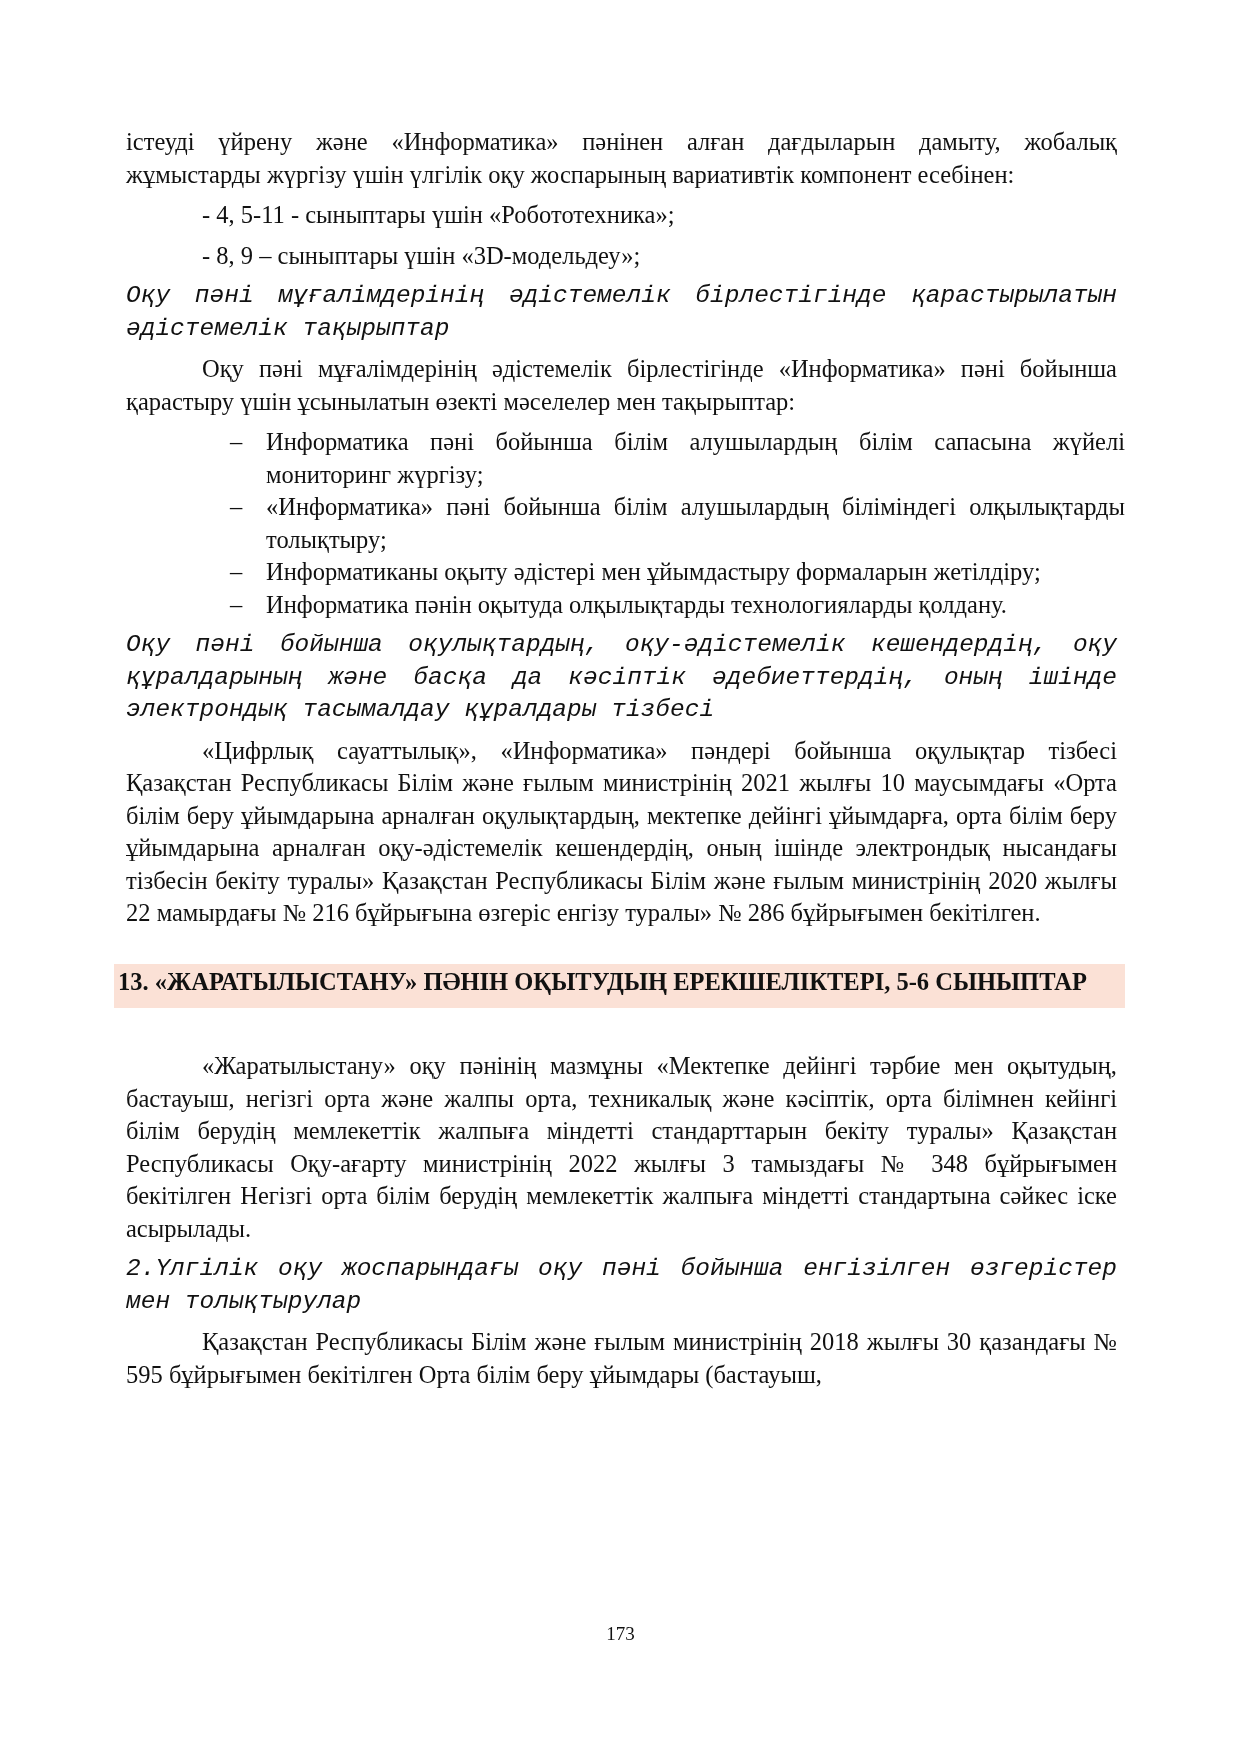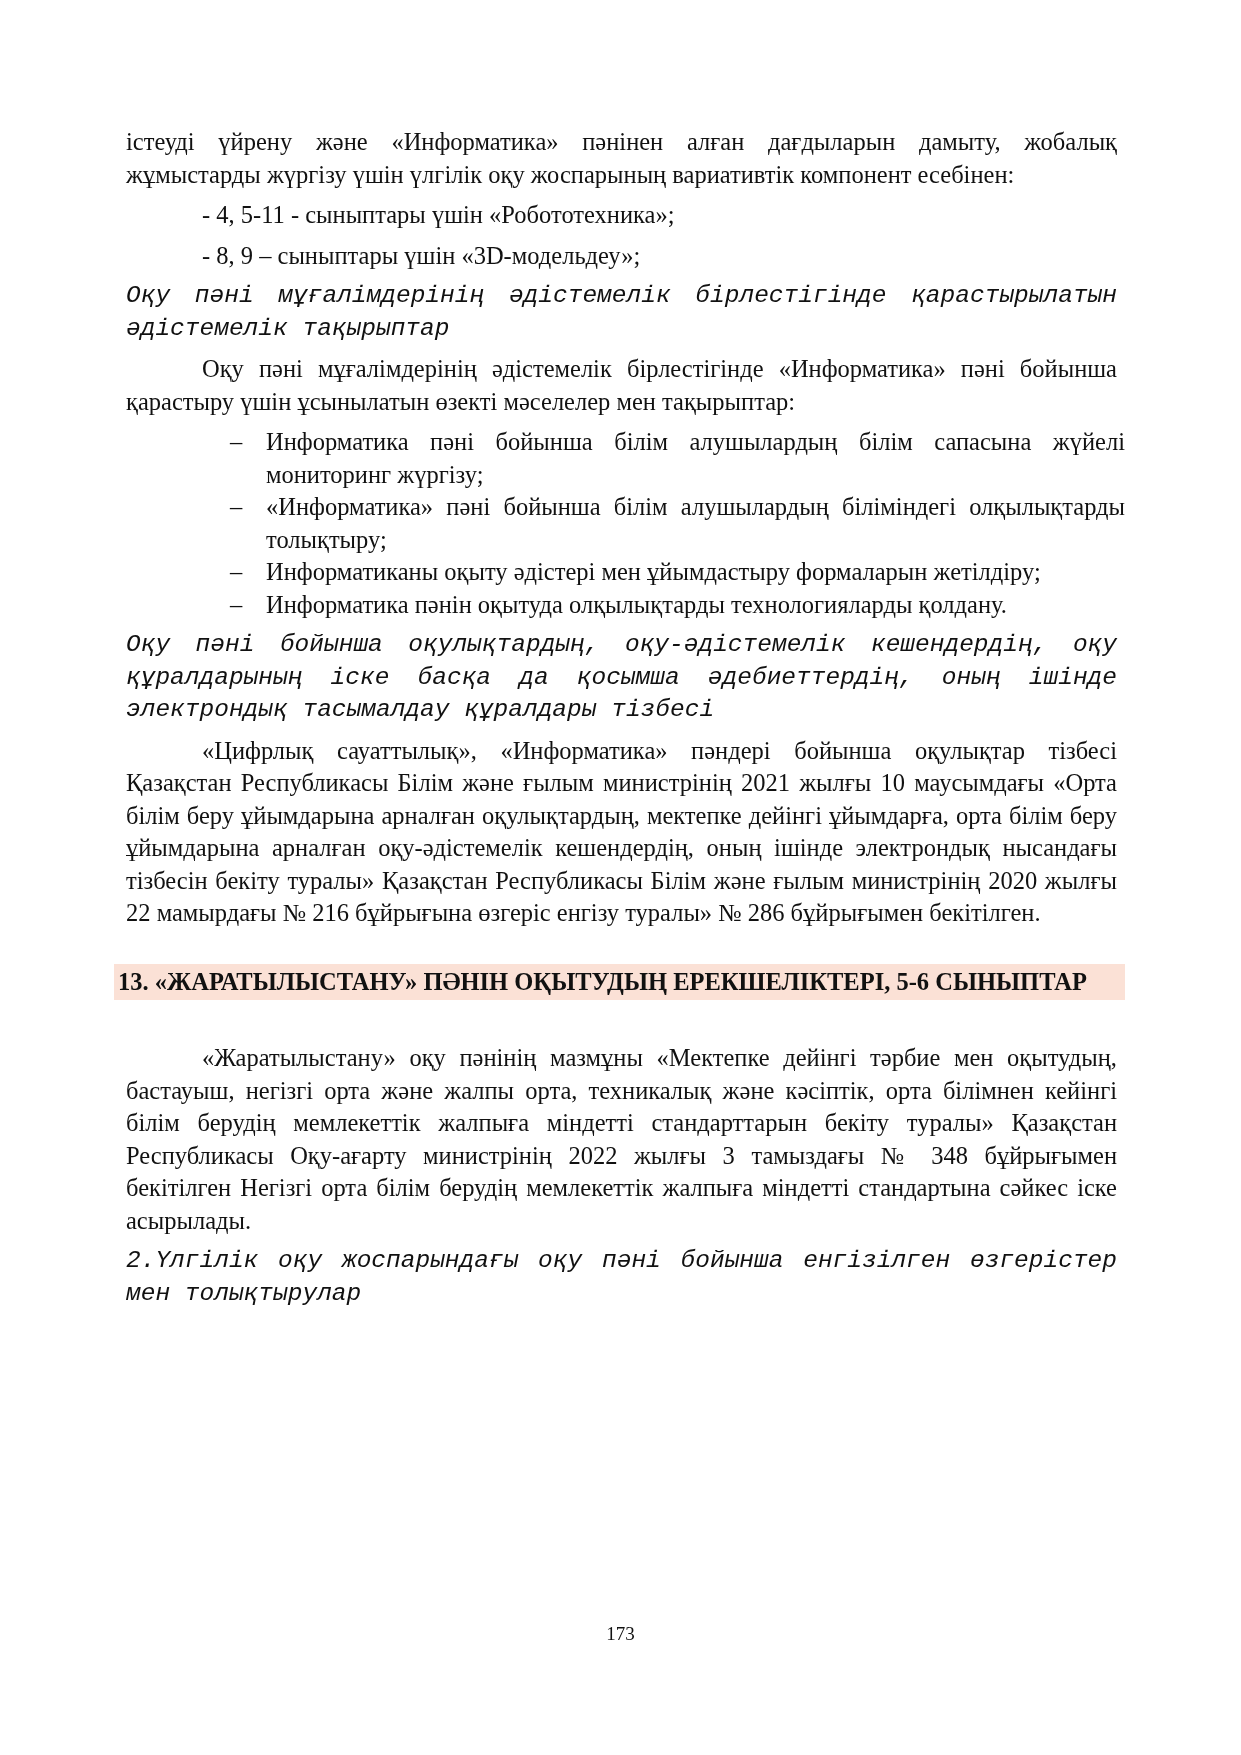--- a/index.html
+++ b/index.html
@@ -54,21 +54,21 @@
       position: absolute;
       left: 112px;
       top: 0;
     }
     .section-heading {
       margin-top: 34px;
       background: #fbe1d6;
       font-weight: bold;
       font-size: 24.5px;
       line-height: 32.5px;
-      padding: 2px 0 2px 0;
+      padding: 2px 0 10px 0;
       margin-left: -4px;
       padding-left: 4px;
       text-align: justify;
     }
     .spacer-after-heading {
       height: 34px;
     }
     .page-number {
       position: absolute;
       left: 0;
@@ -107,29 +107,30 @@
     <li>
       <span class="dash">–</span>
       <span>Информатиканы оқыту әдістері мен ұйымдастыру формаларын жетілдіру;</span>
     </li>
     <li>
       <span class="dash">–</span>
       <span>Информатика пәнін оқытуда олқылықтарды технологияларды қолдану.</span>
     </li>
   </ul>
 
-  <p class="italic">Оқу пәні бойынша оқулықтардың, оқу-әдістемелік кешендердің, оқу құралдарының іске басқа да қосымша әдебиеттердің, оның ішінде электрондық тасымалдау құралдары тізбесі</p>
+  <p class="italic">Оқу пәні бойынша оқулықтардың, оқу-әдістемелік кешендердің, оқу құралдарының және басқа да кәсіптік әдебиеттердің, оның ішінде электрондық тасымалдау құралдары тізбесі</p>
 
   <p class="indent">«Цифрлық сауаттылық», «Информатика» пәндері бойынша оқулықтар тізбесі Қазақстан Республикасы Білім және ғылым министрінің 2021 жылғы 10 маусымдағы «Орта білім беру ұйымдарына арналған оқулықтардың, мектепке дейінгі ұйымдарға, орта білім беру ұйымдарына арналған оқу-әдістемелік кешендердің, оның ішінде электрондық нысандағы тізбесін бекіту туралы» Қазақстан Республикасы Білім және ғылым министрінің 2020 жылғы 22 мамырдағы № 216 бұйрығына өзгеріс енгізу туралы» № 286 бұйрығымен бекітілген.</p>
 
   <div class="section-heading" style="background: rgb(251, 225, 214);">13. «ЖАРАТЫЛЫСТАНУ» ПӘНІН ОҚЫТУДЫҢ ЕРЕКШЕЛІКТЕРІ, 5-6 СЫНЫПТАР</div>
 
   <div class="spacer-after-heading"></div>
 
 
   <p class="indent">«Жаратылыстану» оқу пәнінің мазмұны «Мектепке дейінгі тәрбие мен оқытудың, бастауыш, негізгі орта және жалпы орта, техникалық және кәсіптік, орта білімнен кейінгі білім берудің мемлекеттік жалпыға міндетті стандарттарын бекіту туралы» Қазақстан Республикасы Оқу-ағарту министрінің 2022 жылғы 3 тамыздағы № 348 бұйрығымен бекітілген Негізгі орта білім берудің мемлекеттік жалпыға міндетті стандартына сәйкес іске асырылады.</p>
 
   <p class="italic">2.Үлгілік оқу жоспарындағы оқу пәні бойынша енгізілген өзгерістер мен толықтырулар</p>
 
+  <p class="indent">Қазақстан Республикасы Білім және ғылым министрінің 2018 жылғы 30 қазандағы № 595 бұйрығымен бекітілген Орта білім беру ұйымдары (бастауыш,</p>
 
 </div>
 
 <div class="page-number">173</div>
 
 </body></html>

